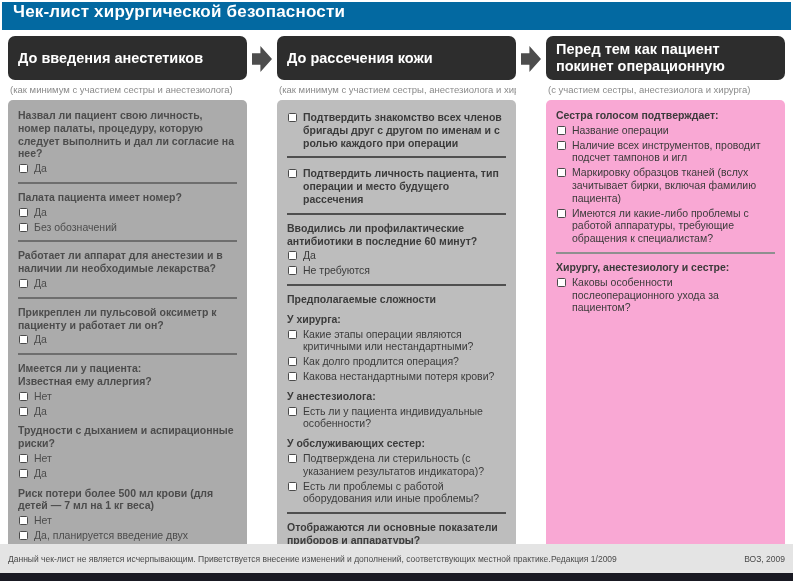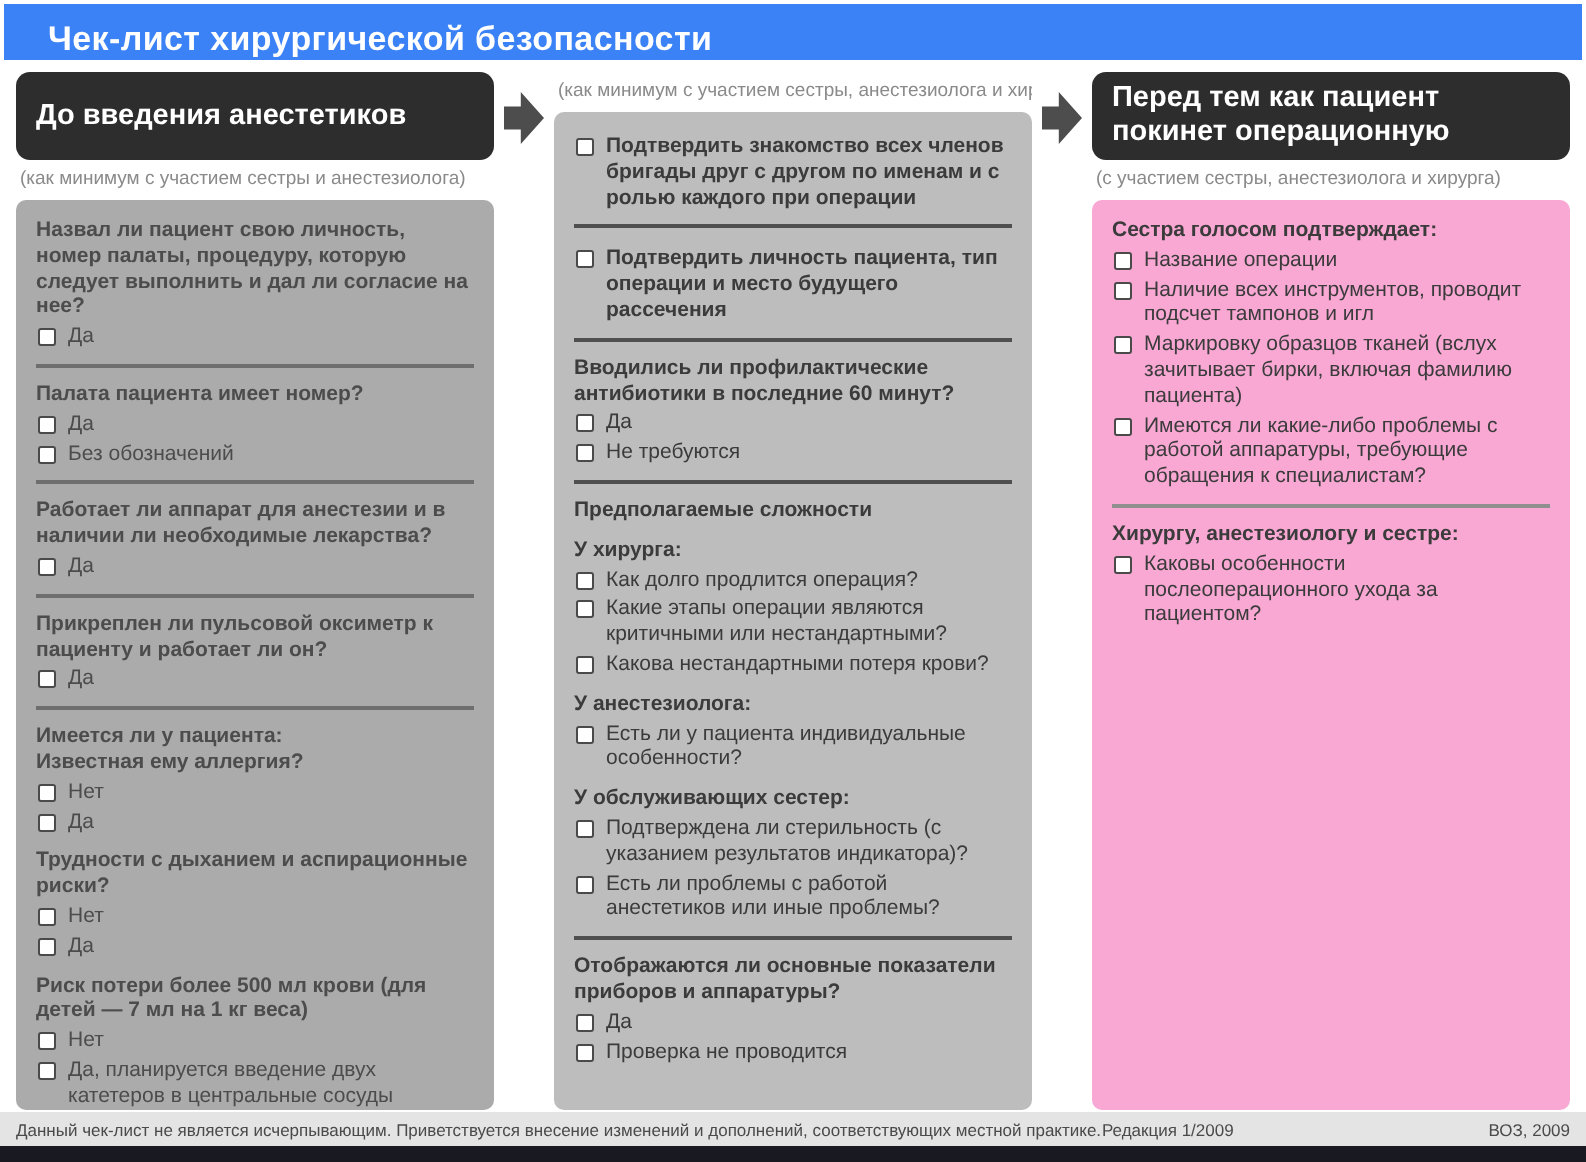--- a/index.html
+++ b/index.html
@@ -3,21 +3,21 @@
 <meta charset="utf-8">
 <style>
   * { margin:0; padding:0; box-sizing:border-box; }
   html,body { width:793px; height:581px; }
   body {
     font-family:"Liberation Sans","DejaVu Sans",sans-serif;
     background:#ffffff; position:relative; overflow:hidden;
   }
   .titlebar {
     position:absolute; top:2px; left:2px; right:2px; height:28px;
-    background:#3b82f6; display:flex; align-items:flex-end; padding-left:22px;
+    background:#0369a1; display:flex; align-items:flex-start; padding-left:11px;
   }
   .titlebar .t { color:#ffffff; font-weight:bold; font-size:17px; letter-spacing:.2px; }
 
   .cols { position:absolute; top:36px; left:8px; right:8px; bottom:26px; display:flex; }
   .col { flex:1 1 0; display:flex; flex-direction:column; min-width:0; }
   .arrowcell { width:30px; flex:0 0 30px; display:flex; justify-content:center; padding-top:10px; }
   .arrow {
     width:20px; height:26px; background:#4d4d4d;
     clip-path:polygon(0 28%,42% 28%,42% 0,100% 50%,42% 100%,42% 72%,0 72%);
   }
@@ -45,21 +45,21 @@
   .q { font-weight:bold; }
   .row { display:flex; align-items:flex-start; margin-top:2px; }
   .cb {
     flex:0 0 9px; width:9px; height:9px; background:#ffffff;
     border:1.2px solid #4a4a4a; border-radius:1.5px; margin:2px 6px 0 1px;
   }
   .row .txt { flex:1; min-width:0; }
   .row .txt.bold { font-weight:bold; }
 
   .footer {
-    position:absolute; left:0; right:0; bottom:8px; height:17px;
+    position:absolute; left:0; right:0; bottom:8px; height:29px;
     background:#e4e4e4; font-size:8.5px; color:#4a4a4a;
   }
   .footer span { position:absolute; top:50%; transform:translateY(-50%); white-space:nowrap; }
   .footer .note { left:8px; }
   .footer .edition { left:551px; }
   .footer .org { right:8px; }
   .bottombar { position:absolute; left:0; right:0; bottom:0; height:8px; background:#191922; }
 </style>
 </head>
 <body>
@@ -143,20 +143,23 @@
           </div>
         </div>
       </div>
   </div>
 
   <div class="arrowcell">
     <div class="arrow"></div>
   </div>
 
   <div class="col col2">
+    <div class="hdr">
+      <span>До рассечения кожи</span>
+    </div>
     <div class="subt">(как минимум с участием сестры, анестезиолога и хирурга)</div>
     <div class="panel">
         <div class="section">
           <div class="row">
             <span class="cb"></span>
             <span class="txt bold">Подтвердить знакомство всех членов бригады друг с другом по именам и с ролью каждого при операции</span>
           </div>
         </div>
         <div class="section divided">
           <div class="row">
@@ -175,47 +178,47 @@
             <span class="txt">Не требуются</span>
           </div>
         </div>
         <div class="section divided">
           <div class="q">Предполагаемые сложности</div>
         </div>
         <div class="section">
           <div class="q">У хирурга:</div>
           <div class="row">
             <span class="cb"></span>
+            <span class="txt">Какие этапы операции являются критичными или нестандартными?</span>
+          </div>
+          <div class="row">
+            <span class="cb"></span>
             <span class="txt">Как долго продлится операция?</span>
           </div>
           <div class="row">
             <span class="cb"></span>
-            <span class="txt">Какие этапы операции являются критичными или нестандартными?</span>
-          </div>
-          <div class="row">
-            <span class="cb"></span>
             <span class="txt">Какова нестандартными потеря крови?</span>
           </div>
         </div>
         <div class="section">
           <div class="q">У анестезиолога:</div>
           <div class="row">
             <span class="cb"></span>
             <span class="txt">Есть ли у пациента индивидуальные особенности?</span>
           </div>
         </div>
         <div class="section">
           <div class="q">У обслуживающих сестер:</div>
           <div class="row">
             <span class="cb"></span>
             <span class="txt">Подтверждена ли стерильность (с указанием результатов индикатора)?</span>
           </div>
           <div class="row">
             <span class="cb"></span>
-            <span class="txt">Есть ли проблемы с работой анестетиков или иные проблемы?</span>
+            <span class="txt">Есть ли проблемы с работой оборудования или иные проблемы?</span>
           </div>
         </div>
         <div class="section divided">
           <div class="q">Отображаются ли основные показатели приборов и аппаратуры?</div>
           <div class="row">
             <span class="cb"></span>
             <span class="txt">Да</span>
           </div>
           <div class="row">
             <span class="cb"></span>

